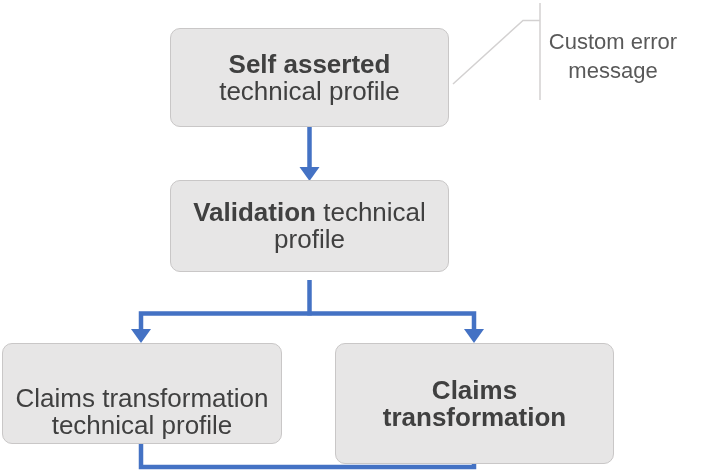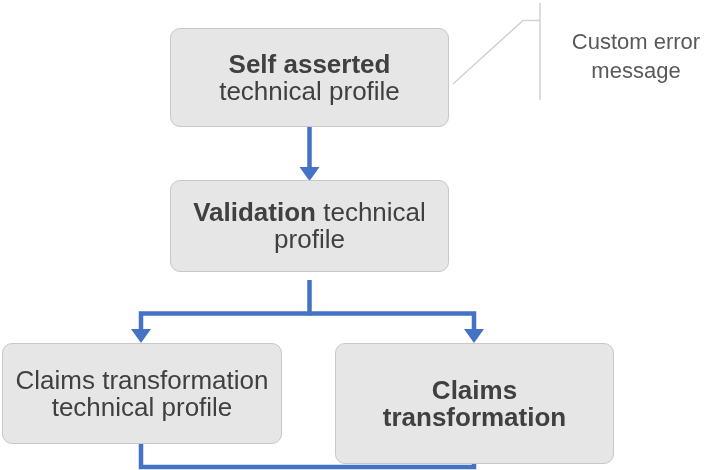--- a/index.html
+++ b/index.html
@@ -48,26 +48,26 @@
     border-radius: 10px;
     color: var(--node-text, #404040);
     font-size: 26px;
     line-height: 27px;
     padding: 4px 12px;
   }
   .node .bold-part { font-weight: bold; }
 
   #node-1 { left: 170px; top: 28px;  width: 279px; height: 99px; }
   #node-2 { left: 170px; top: 180px; width: 279px; height: 92px; }
-  #node-3 { left: 2px;   top: 343px; width: 280px; height: 101px; }
+  #node-3 { left: 2px;   top: 343px; width: 280px; height: 101px; align-items: flex-end; }
   #node-4 { left: 335px; top: 343px; width: 279px; height: 121px; }
 
   .callout-text {
     position: absolute;
-    left: 547px; top: 27px;
+    left: 524px; top: 27px;
     width: 178px;
     text-align: center;
     color: var(--callout-text, #595959);
     font-size: 22px;
     line-height: 29px;
   }
 </style>
 </head>
 <body>
 

